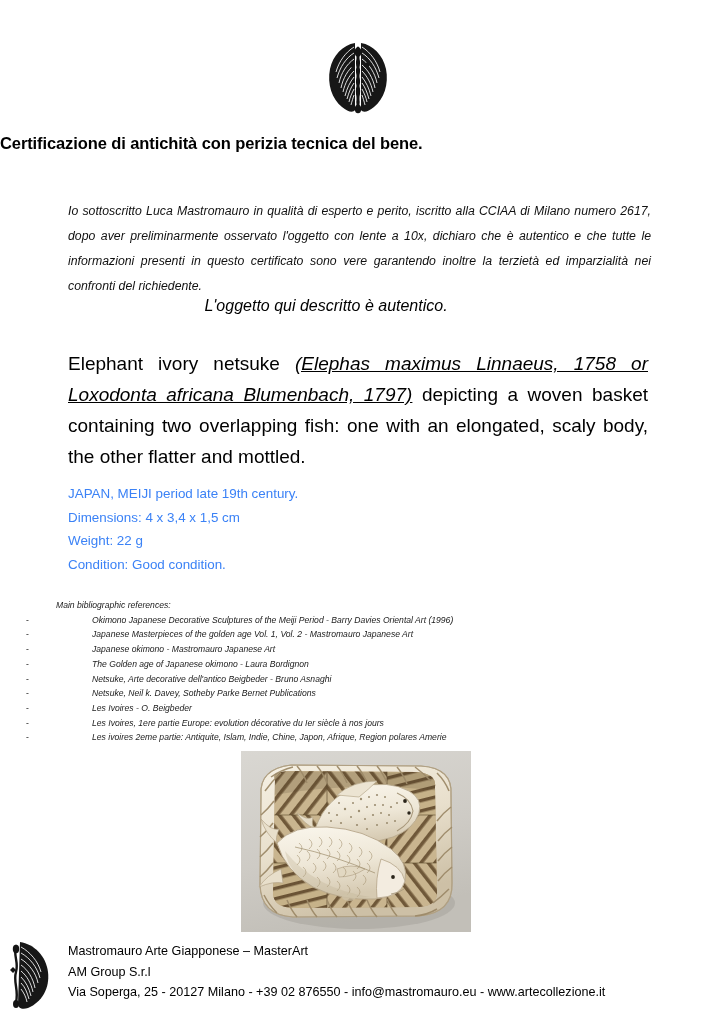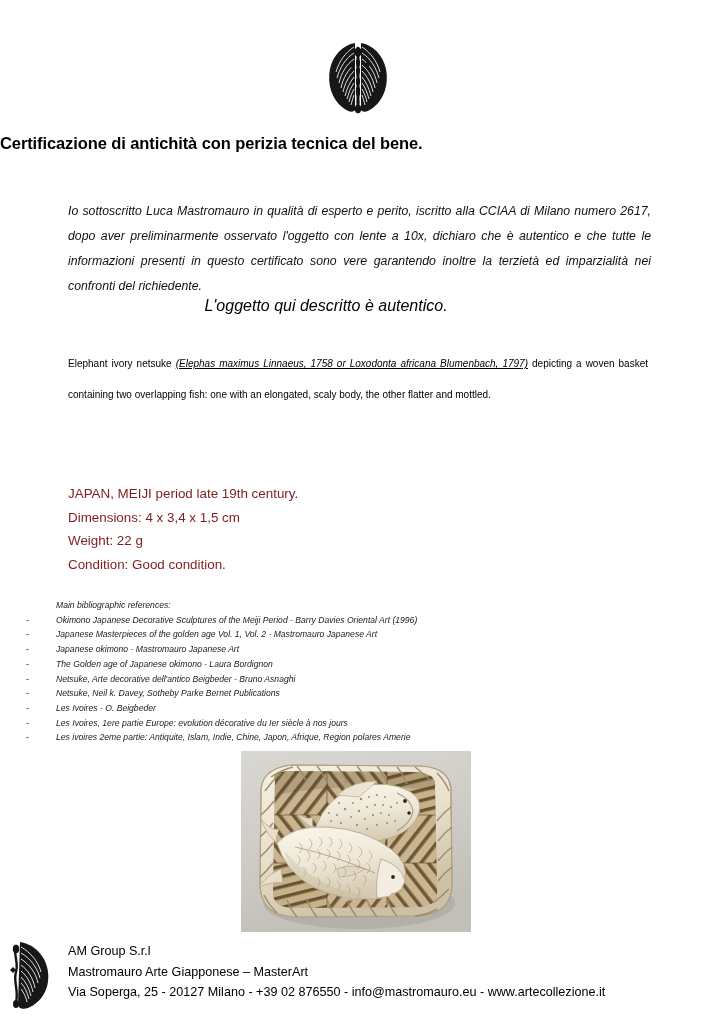--- a/index.html
+++ b/index.html
@@ -71,39 +71,39 @@
     font-size: 16px;
     color: #000;
   }
 
   
   .description {
     position: absolute;
     left: 68px;
     top: 348px;
     width: 580px;
-    font-size: 10px;
+    font-size: 19px;
     line-height: 31px;
     text-align: justify;
     color: #000;
   }
   .description .sciname {
     font-style: italic;
     text-decoration: underline;
   }
 
   
   .specs {
     position: absolute;
     left: 68px;
     top: 482px;
     width: 500px;
     font-size: 13.4px;
     line-height: 23.5px;
-    color: #7f1d1d;
+    color: #3b82f6;
   }
 
   
   .biblio {
     position: absolute;
     left: 26px;
     top: 598px;
     width: 520px;
     font-size: 8.6px;
     font-style: italic;
@@ -116,20 +116,21 @@
   .biblio-row {
     display: flex;
   }
   .biblio-dash {
     width: 30px;
     flex: 0 0 30px;
     font-style: normal;
   }
   .biblio-text {
     flex: 1 1 auto;
+    margin-left: 36px;
   }
 
   
   .photo {
     position: absolute;
     left: 241px;
     top: 751px;
     width: 230px;
     height: 181px;
     background: #cfcdc8;
@@ -482,18 +483,18 @@
         <path d="M21 53 C24 57 26 61 27 66"></path>
       </g>
       <path d="M16 10 C13 20 19 26 16 36 C13 46 19 54 16 66" stroke="#141414" stroke-width="2.4" fill="none" stroke-linecap="round"></path>
       <ellipse cx="16" cy="13" rx="3.2" ry="4.2" fill="#141414"></ellipse>
       <ellipse cx="16" cy="68" rx="3" ry="4" fill="#141414"></ellipse>
       <path d="M10 34 l3 -3 3 3 -3 3 z" fill="#141414"></path>
     </svg>
   </div>
 
   <div class="footer-text">
+    <div>Mastromauro Arte Giapponese – MasterArt</div>
     <div>AM Group S.r.l</div>
-    <div>Mastromauro Arte Giapponese – MasterArt</div>
     <div>Via Soperga, 25 - 20127 Milano - +39 02 876550 - info@mastromauro.eu - www.artecollezione.it</div>
   </div>
 
 </div>
 
 </body></html>

